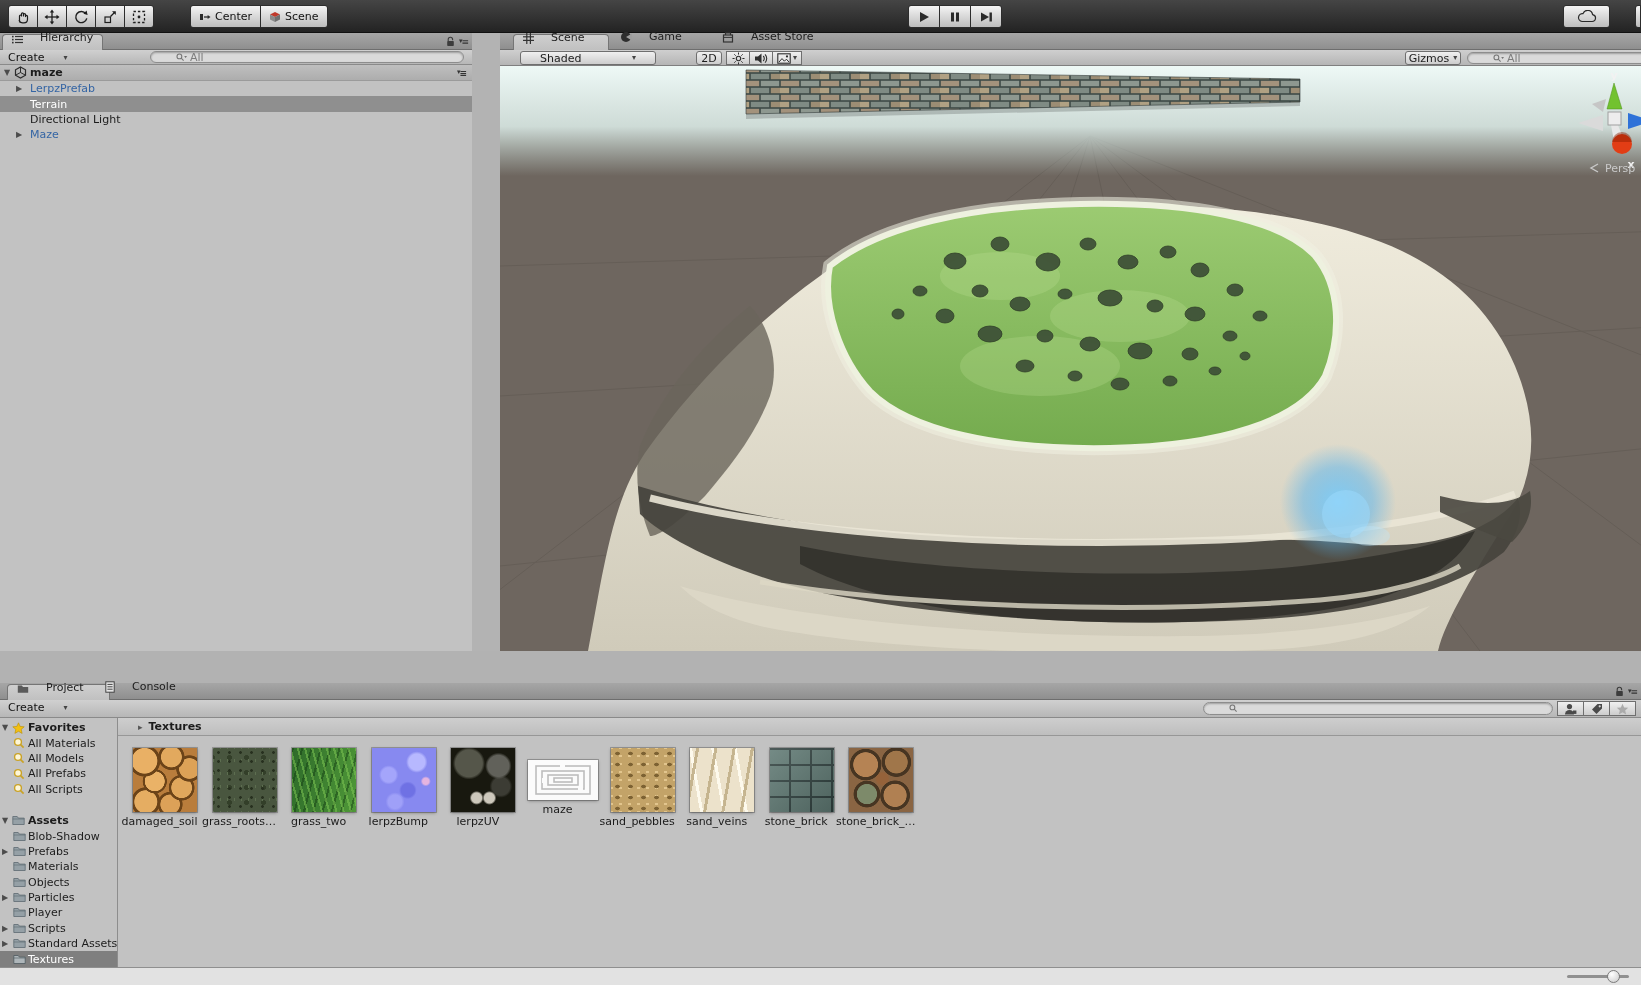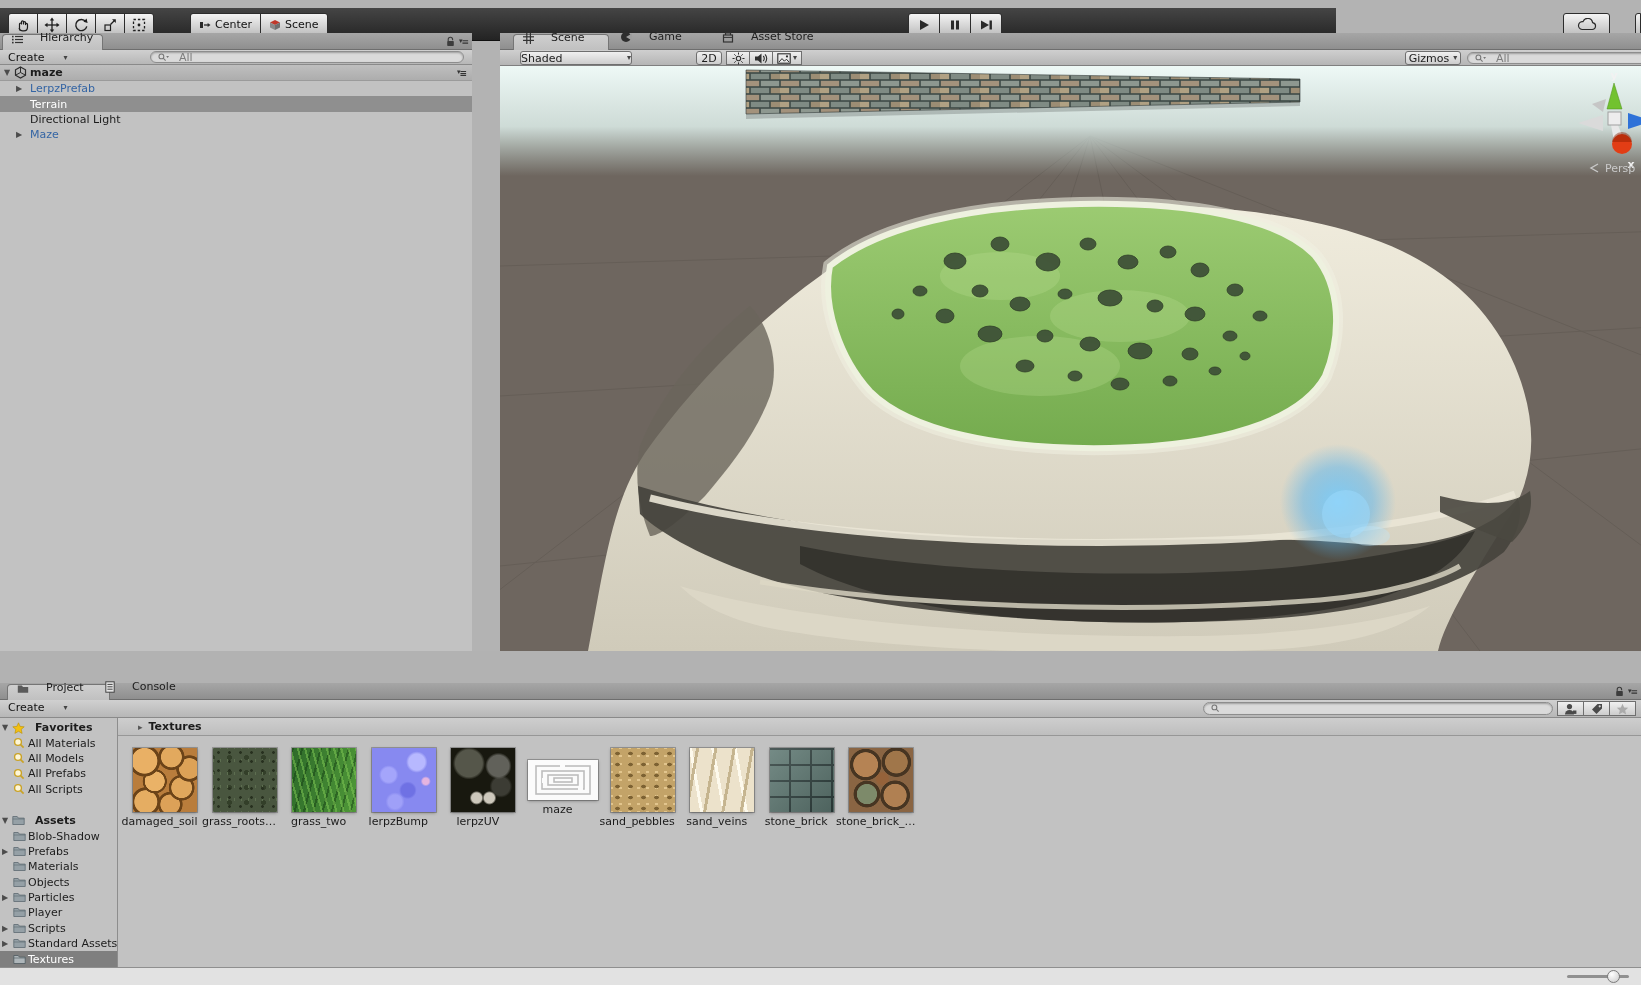--- a/index.html
+++ b/index.html
@@ -3,21 +3,21 @@
 <meta charset="utf-8">
 <style>
   html,body{margin:0;padding:0}
   body{width:1641px;height:985px;position:relative;overflow:hidden;
        font-family:"DejaVu Sans","Liberation Sans",sans-serif;font-size:11px;
        background:#b3b3b3;color:#1c1c1c;-webkit-user-select:none}
   .abs{position:absolute}
   svg{display:block}
 
   
-  #top-toolbar{left:0;top:8px;width:1336px;height:33px;
+  #top-toolbar{left:0;top:0;width:1641px;height:33px;
     background:linear-gradient(#454545,#232323);border-bottom:1px solid #111;box-sizing:border-box}
   .tbtn{height:23px;background:linear-gradient(#f4f4f4,#bdbdbd);border:1px solid #2d2d2d;
     display:flex;align-items:center;justify-content:center;box-sizing:border-box}
   .grp{position:absolute;top:5px;display:flex}
   .grp .tbtn{margin-left:-1px}
   .grp .tbtn:first-child{border-radius:3px 0 0 3px;margin-left:0}
   .grp .tbtn:last-child{border-radius:0 3px 3px 0}
   #tool-group{left:8px}
   #tool-group .tbtn{width:30px}
   #pivot-group{left:190px}
@@ -32,22 +32,22 @@
     background:linear-gradient(#a6a6a6,#8f8f8f);border-bottom:1px solid #6e6e6e;box-sizing:border-box}
   .tab{position:absolute;top:1px;height:16px;display:flex;align-items:flex-end;gap:17px;
     padding:9px 9px;color:#202020;border-radius:4px 4px 0 0;box-sizing:border-box}
   .tab.active{background:linear-gradient(#cfcfcf,#bdbdbd);border:1px solid #757575;border-bottom:none}
   .paneltoolbar{position:absolute;left:0;right:0;top:17px;height:15px;
     background:linear-gradient(#d0d0d0,#b7b7b7);border-bottom:1px solid #8a8a8a;box-sizing:border-box}
   .create-btn{position:absolute;left:3px;top:1px;height:13px;display:flex;align-items:center;
     gap:19px;padding:0 5px;color:#111}
   .caret{font-size:8px;color:#444;line-height:1}
   .searchpill{position:absolute;height:12px;background:#dadada;border:1px solid #8d8d8d;border-radius:8px;
-    box-shadow:inset 0 1px 2px rgba(0,0,0,.28);display:flex;align-items:center;gap:10px;
-    padding:0 7px;color:#7d7d7d;box-sizing:border-box}
+    box-shadow:inset 0 1px 2px rgba(0,0,0,.28);display:flex;align-items:center;gap:3px;
+    padding:0 25px;color:#7d7d7d;box-sizing:border-box}
   .panel-corner{position:absolute;top:3px;display:flex;align-items:center;gap:4px}
   .menu-glyph{color:#333;font-size:9px;letter-spacing:-1px}
   .menu-glyph .tri{font-size:7px;vertical-align:2px}
 
   
   #hierarchy-panel{left:0;top:33px;width:472px;height:618px;background:#c2c2c2}
   #hierarchy-tree{position:absolute;top:32px;left:0;right:0;bottom:0;background:#c2c2c2;overflow:hidden}
   .hrow{height:15.4px;display:flex;align-items:center;position:relative}
   .hrow .lbl{position:absolute;left:30px;white-space:nowrap}
   .hrow .arr{position:absolute;left:16px;font-size:8px;color:#4c4c4c}
@@ -57,21 +57,21 @@
   .row-blue .lbl{color:#3465a4}
   .row-selected{background:#8f8f8f}
   .row-selected .lbl{color:#fff}
 
   
   #scene-panel{left:500px;top:33px;width:1169px;height:618px;background:#9d9d9d}
   #scene-toolbar{position:absolute;left:0;right:0;top:17px;height:16px;
     background:linear-gradient(#cfcfcf,#b5b5b5);border-bottom:1px solid #7f7f7f;box-sizing:border-box}
   .sbtn{height:14px;background:linear-gradient(#f0f0f0,#cdcdcd);border:1px solid #6f6f6f;
     display:flex;align-items:center;justify-content:center;box-sizing:border-box;color:#1d1d1d}
-  #shaded-dd{position:absolute;left:20px;top:1px;width:112px;border-radius:3px;justify-content:space-between;padding:0 0}
+  #shaded-dd{position:absolute;left:20px;top:1px;width:136px;border-radius:3px;justify-content:space-between;padding:0 19px}
   #btn-2d{position:absolute;left:196px;top:1px;width:26px;border-radius:3px}
   #btn-light{position:absolute;left:226px;top:1px;width:24px}
   #btn-audio{position:absolute;left:249px;top:1px;width:24px}
   #btn-fx{position:absolute;left:272px;top:1px;width:30px;gap:2px}
   #gizmos-btn{position:absolute;left:905px;top:1px;width:56px;border-radius:3px;gap:4px}
   #scene-search{top:2px;left:967px;width:198px}
   #viewport{position:absolute;left:0;top:33px;width:1169px;height:585px;background:#6e665f;overflow:hidden}
   #axis-gizmo{position:absolute;left:1065px;top:2px}
 
   
@@ -85,21 +85,21 @@
   #ptool-icons .sbtn{width:27px;height:15px}
   #project-body{position:absolute;left:0;top:35px;right:0;bottom:18px;display:flex}
   #folder-tree{width:118px;background:#c2c2c2;border-right:1px solid #8d8d8d;box-sizing:border-box;
     padding-top:2px;overflow:hidden}
   .ptree-row{height:15.4px;display:flex;align-items:center;position:relative;white-space:nowrap}
   .ptree-row .arr{position:absolute;left:2px;font-size:8px;color:#4c4c4c}
   .ptree-row .ic{position:absolute;left:13px}
   .ptree-row .lbl{position:absolute;left:28px}
   .ptree-head{font-weight:bold}
   .ptree-head .ic{left:12px}
-  .ptree-head .lbl{left:35px}
+  .ptree-head .lbl{left:28px}
   .ptree-gap{height:16px}
   .ptree-sel{background:#7f7f7f}
   .ptree-sel .lbl{color:#fff}
   #assets-pane{flex:1;position:relative;background:#c2c2c2}
   #breadcrumb-bar{position:absolute;left:0;right:0;top:0;height:18px;
     background:linear-gradient(#cecece,#bebebe);border-bottom:1px solid #979797;
     display:flex;align-items:center;padding-left:14px;gap:6px;box-sizing:border-box}
   #breadcrumb-bar .sep{color:#555;font-size:9px}
   #breadcrumb-bar .cur{font-weight:bold}
   #thumb-grid{position:absolute;left:15px;top:30px;display:flex}

